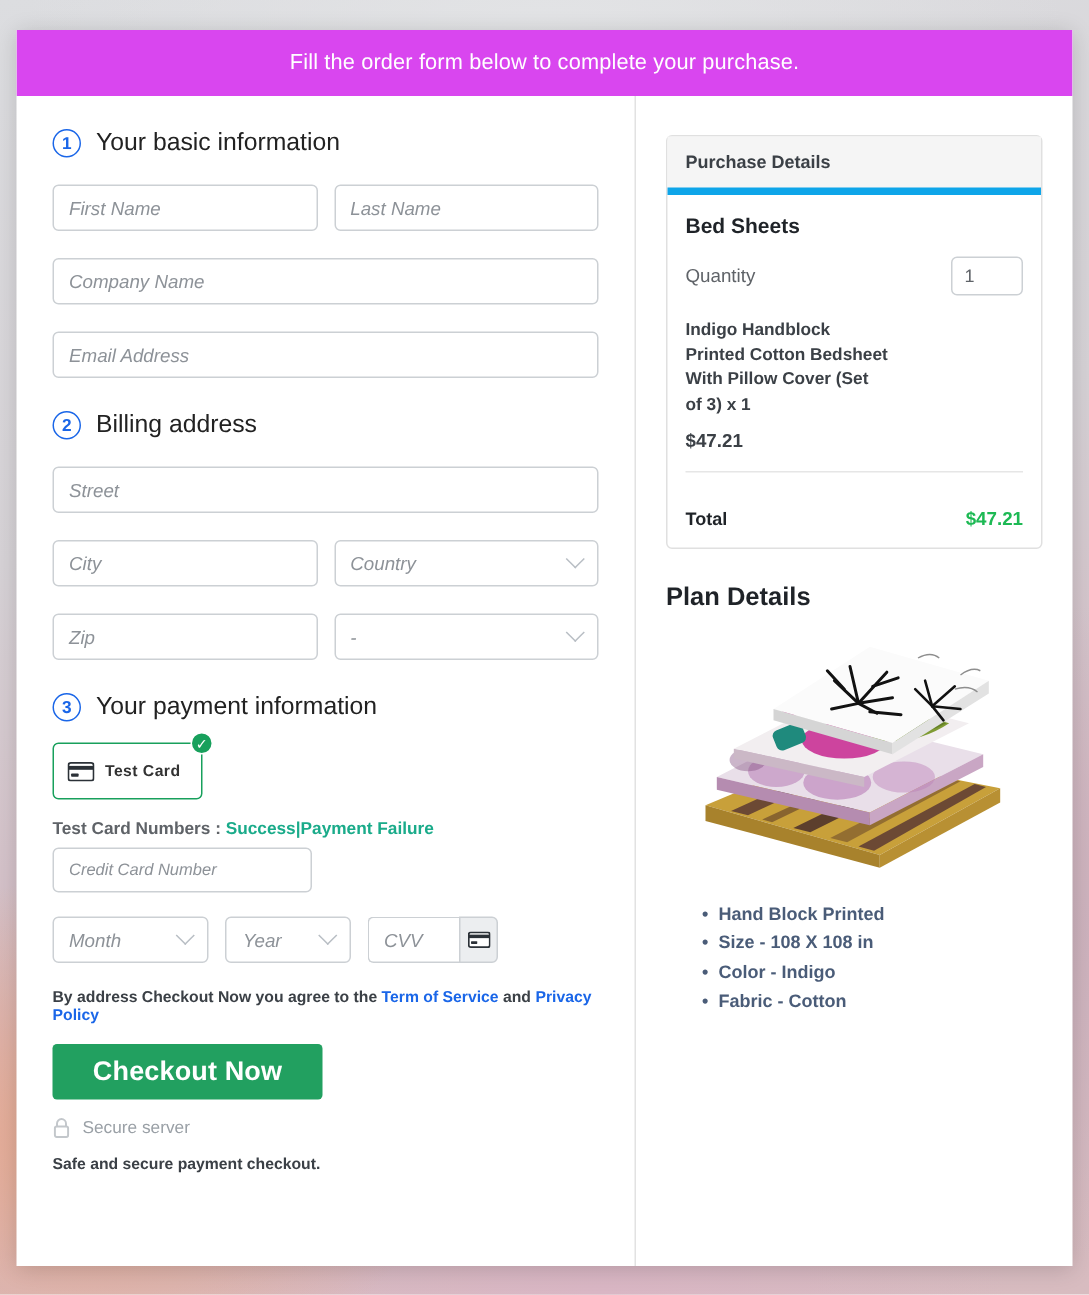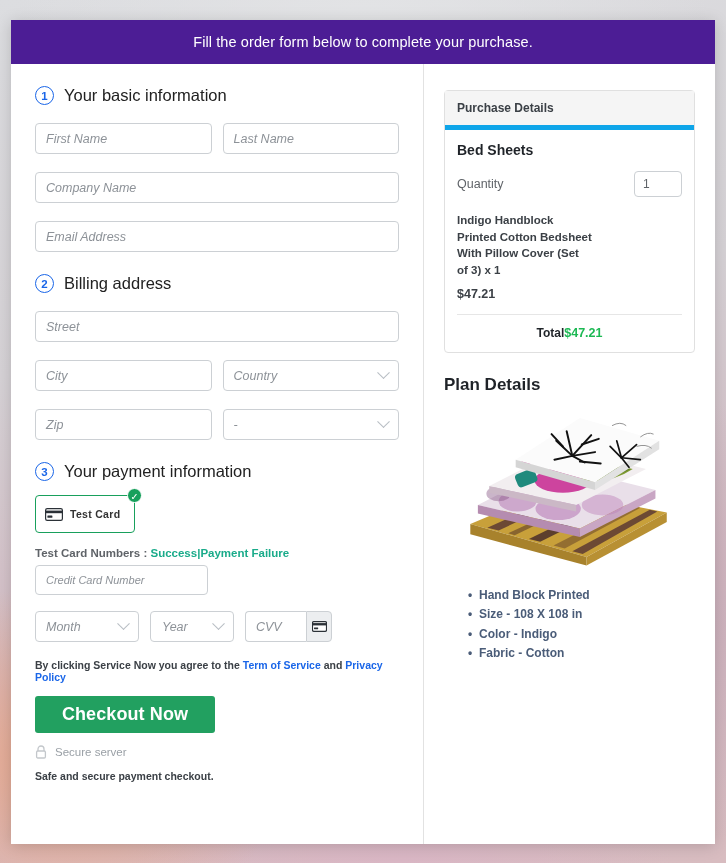--- a/index.html
+++ b/index.html
@@ -23,21 +23,21 @@
     position: absolute;
     left: 11px; top: 20px;
     width: 704px; height: 824px;
     background: #ffffff;
     box-shadow: 0 2px 14px rgba(0,0,0,.17);
     overflow: hidden;
   }
 
   .banner {
     height: 44px;
-    background: #4c1d95;
+    background: #d946ef;
     color: #ffffff;
     display: flex; align-items: center; justify-content: center;
     font-size: 14.5px;
     letter-spacing: .1px;
   }
 
   .body-cols { display: flex; height: 780px; }
   .col-left  { width: 412px; padding: 22px 24px 0 24px; position: relative; }
   .col-divider { width: 1px; background: #e2e2e2; margin-top: 0; height: 780px; }
   .col-right { flex: 1; padding: 26px 20px 0 20px; }
@@ -138,21 +138,21 @@
     width: 48px; height: 26px; border: 1px solid #ccd0d4; border-radius: 4px;
     display: flex; align-items: center; padding: 0 8px;
     font-size: 12px; color: #5f6368;
   }
   .line-row {
     display: flex; justify-content: space-between; gap: 8px; margin-top: 15px; flex-direction: column;
   }
   .line-desc { font-size: 11.5px; color: #3b4046; font-weight: 600; line-height: 1.45; width: 135px; }
   .line-price { font-size: 12.5px; color: #3b4046; font-weight: 600; white-space: nowrap; }
   .hr { height: 1px; background: #e6e6e6; margin-top: 13px; }
-  .total-row { display: flex; justify-content: center; margin-top: 11px; }
+  .total-row { display: flex; justify-content: space-between; margin-top: 24px; }
   .total-lbl { font-size: 12px; color: #1f2328; font-weight: 700; }
   .total-val { font-size: 12.5px; color: #1db954; font-weight: 700; }
 
   .plan-title { margin-top: 22px; font-size: 17px; color: #1f2328; font-weight: 700; }
 
   .prod-img { margin-top: 8px; width: 100%; height: 170px; }
   .bullets { margin: 9px 0 0 24px; padding: 0; list-style: none; }
   .bullets li {
     font-size: 12px; color: #4a5c78; font-weight: 700;
     line-height: 1.62; position: relative; padding-left: 11px;
@@ -253,21 +253,21 @@
             <svg width="15" height="11" viewBox="0 0 18 13">
               <rect x="0.6" y="0.6" width="16.8" height="11.8" rx="1.6" fill="#ffffff" stroke="#2b3137" stroke-width="1.4"></rect>
               <rect x="0.6" y="2.4" width="16.8" height="2.8" fill="#2b3137"></rect>
               <rect x="2.4" y="7.6" width="5" height="2.2" rx="0.5" fill="#2b3137"></rect>
             </svg>
           </div>
         </div>
       </div>
 
       <div class="terms">
-        <span>By clicking Service Now you agree to the</span>
+        <span>By address Checkout Now you agree to the</span>
         <a href="#">Term of Service</a>
         <span>and</span>
         <a href="#">Privacy Policy</a>
       </div>
 
       <button class="checkout-btn">Checkout Now</button>
 
       <div class="secure">
         <svg width="12" height="14" viewBox="0 0 12 14">
           <path d="M3 6V4a3 3 0 016 0v2" fill="none" stroke="#c3c7cb" stroke-width="1.3"></path>

